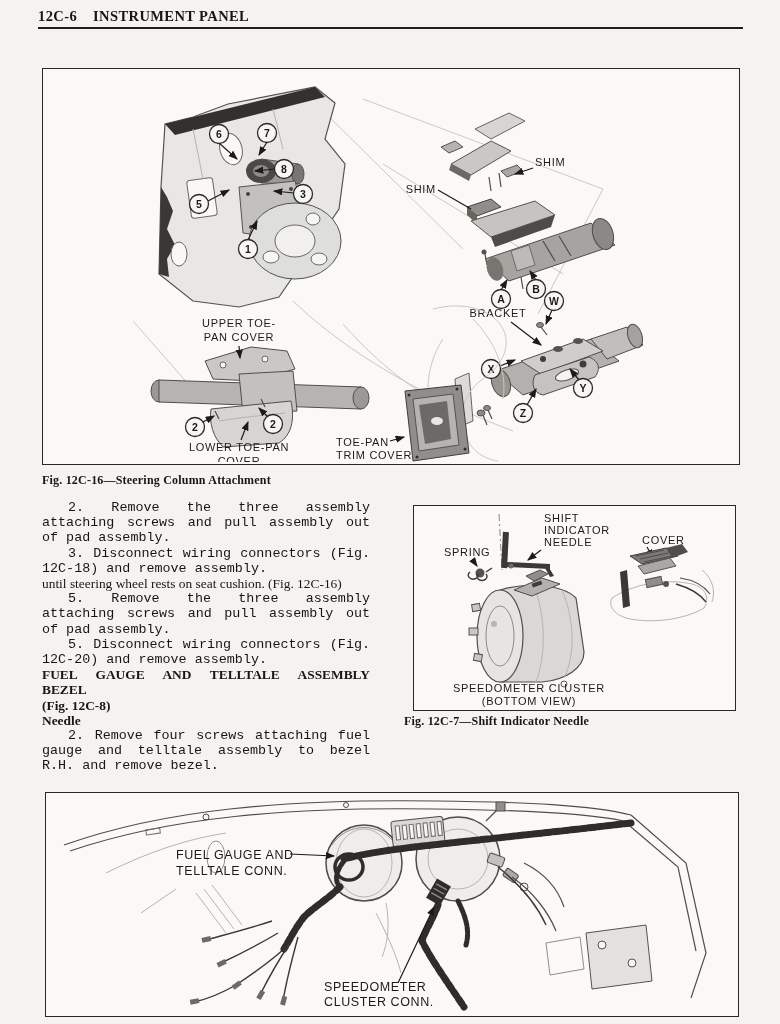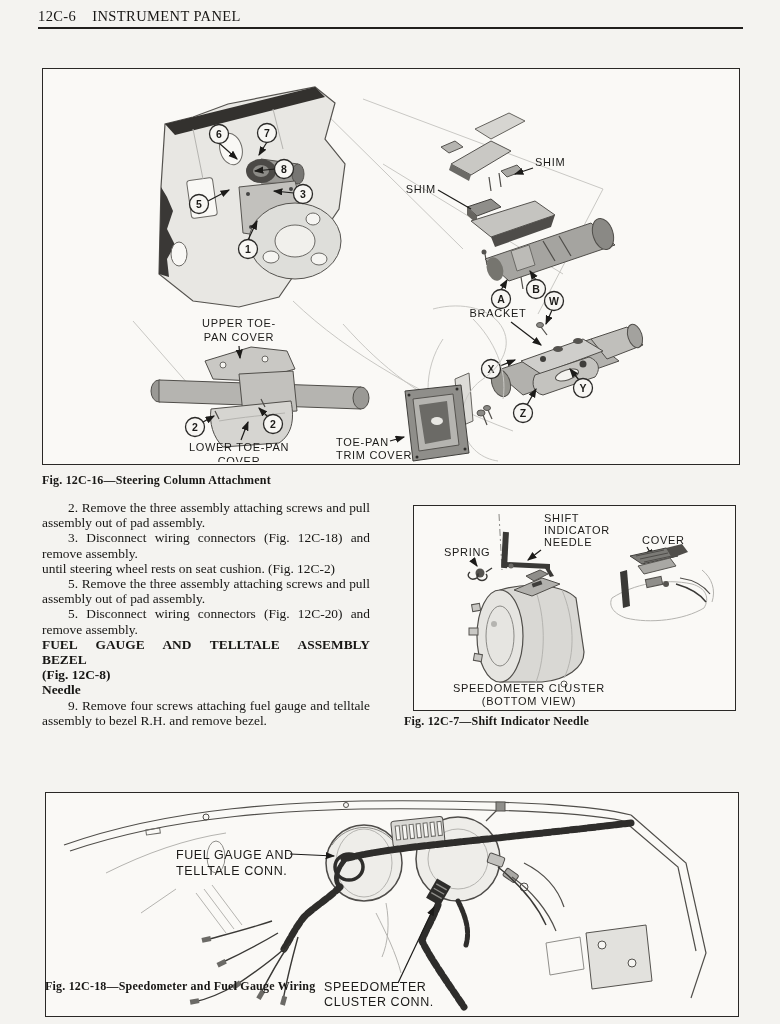--- a/index.html
+++ b/index.html
@@ -1,35 +1,35 @@
 <!DOCTYPE html>
 <html><head>
 <meta charset="utf-8">
 <style>
   html,body{margin:0;padding:0;}
   body{background:#e9e8e5;}
   .page{position:relative;width:780px;height:1024px;background:#f4f3f0;overflow:hidden;
         font-family:"Liberation Serif",serif;color:#171614;}
   
-  .hdr{position:absolute;left:38px;top:8px;font-weight:normal;font-size:14.5px;letter-spacing:.4px;white-space:nowrap;}
+  .hdr{position:absolute;left:38px;top:8px;font-weight:bold;font-size:14.5px;letter-spacing:.4px;white-space:nowrap;}
   .hdr .sec{margin-right:16px;}
   .hdr-rule{position:absolute;left:38px;top:27px;width:705px;height:2px;background:#211f1d;}
   
   .figbox{position:absolute;background:#faf9f6;border:1.6px solid #2a2826;box-sizing:border-box;}
   .fig16{left:42px;top:68px;width:698px;height:397px;}
   .fig17{left:413px;top:505px;width:323px;height:206px;}
   .fig18{left:45px;top:748px;width:694px;height:225px;margin-top:44px;}
   .cap{position:absolute;text-align:left;font-weight:bold;font-size:12px;letter-spacing:.2px;}
   .cap16{left:42px;top:473px;width:698px;}
   .cap17{left:404px;top:714px;width:340px;}
   .cap18{left:45px;top:979px;width:694px;}
   
   .textcol{position:absolute;left:42px;top:500px;width:328px;font-size:13.4px;line-height:15.2px;text-align:justify;}
   .textcol p{margin:0;}
-  .ind{text-indent:26px;}
+  .ind{text-indent:26px;font-family:Liberation Mono, monospace;}
   .sechead{font-weight:bold;margin-top:9px;word-spacing:3.5px;}
   .sechead2{font-weight:bold;}
   .subhead{font-weight:bold;margin-top:9px;}
   
   svg{display:block;}
   .ln{stroke:#504e4a;stroke-width:1.2;fill:none;}
   .ghost{stroke:#c9c8c4;stroke-width:1;fill:none;}
   .ghost2{stroke:#b5b4b0;stroke-width:1;fill:none;}
   .lbl{font-family:"Liberation Sans",sans-serif;font-size:11px;letter-spacing:.7px;fill:#1c1b19;}
   .lbl18{font-family:"Liberation Sans",sans-serif;font-size:12.5px;letter-spacing:.6px;fill:#1c1b19;}
@@ -242,27 +242,27 @@
     <text class="lbl" x="293" y="377">TOE-PAN</text>
     <text class="lbl" x="293" y="390">TRIM COVER</text>
     <path class="leader" marker-end="url(#ah)" d="M347,372 L361,368"></path>
   </svg>
   </div>
   <div class="cap cap16">Fig. 12C-16—Steering Column Attachment</div>
 
   <div class="textcol">
     <p class="ind">2. Remove the three assembly attaching screws and pull assembly out of pad assembly.</p>
     <p class="ind">3. Disconnect wiring connectors (Fig. 12C-18) and remove assembly.</p>
-    <p>until steering wheel rests on seat cushion. (Fig. 12C-2)</p>
+    <p>until steering wheel rests on seat cushion. (Fig. 12C-16)</p>
     <p class="ind">5. Remove the three assembly attaching screws and pull assembly out of pad assembly.</p>
     <p class="ind">5. Disconnect wiring connectors (Fig. 12C-20) and remove assembly.</p>
     <p class="sechead">FUEL GAUGE AND TELLTALE ASSEMBLY BEZEL</p>
     <p class="sechead2">(Fig. 12C-8)</p>
     <p class="subhead">Needle</p>
-    <p class="ind">9. Remove four screws attaching fuel gauge and telltale assembly to bezel R.H. and remove bezel.</p>
+    <p class="ind">2. Remove four screws attaching fuel gauge and telltale assembly to bezel R.H. and remove bezel.</p>
   </div>
 
   <div class="figbox fig17">
   <svg width="319" height="202" viewBox="0 0 319 202">
     <path d="M85,8 L88,64" stroke="#8a8985" stroke-width="1" fill="none" stroke-dasharray="7 3 2 3"></path>
 
     <g>
       <rect x="88" y="26" width="6" height="36" fill="#3a3936" transform="rotate(3 91 44)"></rect>
       <polygon points="92,56 136,58 136,63 92,61" fill="#3a3936"></polygon>
       <polygon points="134,60 140,70 136,71 131,62" fill="#3a3936"></polygon>
@@ -394,15 +394,14 @@
     <path class="ghost2" d="M330,120 C340,140 350,160 355,180 M340,110 C344,130 342,150 336,164"></path>
 
     <text class="lbl18" x="130" y="66">FUEL GAUGE AND</text>
     <text class="lbl18" x="130" y="82">TELLTALE CONN.</text>
     <path class="leader" stroke-width="1.6" marker-end="url(#ah)" d="M244,61 L288,63"></path>
     <text class="lbl18" x="278" y="198">SPEEDOMETER</text>
     <text class="lbl18" x="278" y="213">CLUSTER CONN.</text>
     <path class="leader" marker-end="url(#ah)" d="M352,190 L388,114"></path>
   </svg>
   </div>
-  <div class="cap cap18">Fig. 12C-18—Speedometer and Fuel Gauge Wiring</div>
 
 </div>
 
 </body></html>

